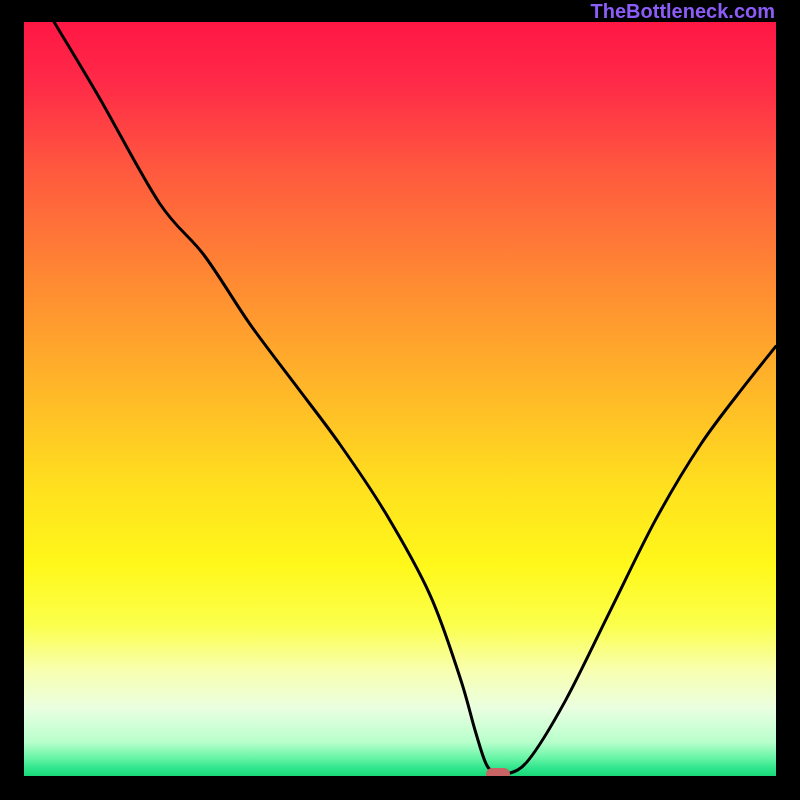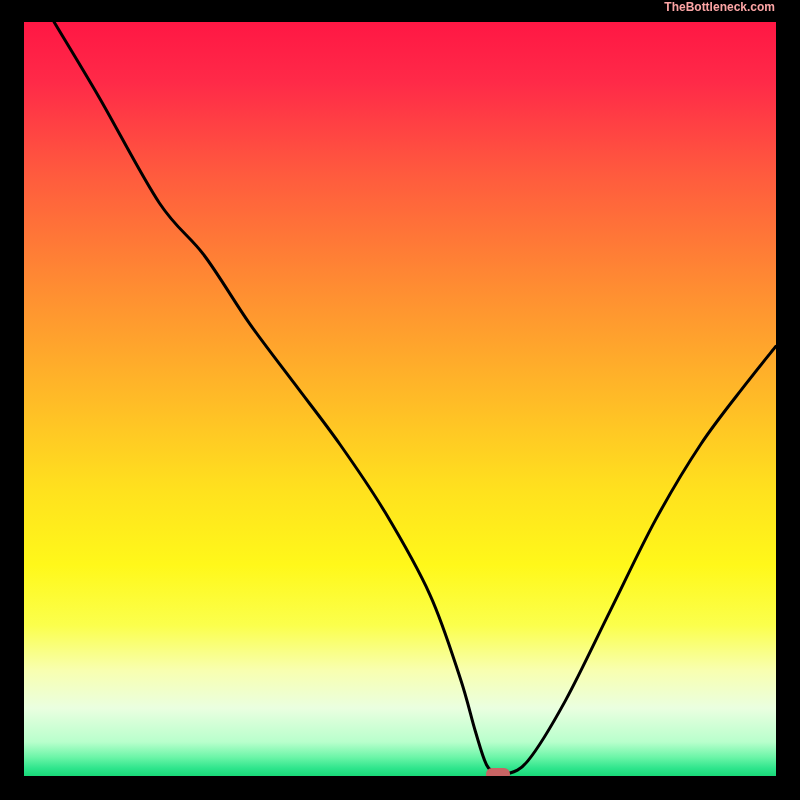--- a/index.html
+++ b/index.html
@@ -31,23 +31,23 @@
   }
   .curve-svg {
     position: absolute;
     inset: 0;
   }
   .watermark {
     position: absolute;
     top: 0px;
     right: 25px;
     font-family: Arial, Helvetica, sans-serif;
-    font-size: 12px;
+    font-size: 20px;
     font-weight: 600;
-    color: #fca5a5;
+    color: #8b5cf6;
     user-select: none;
   }
   .marker {
     position: absolute;
     width: 24px;
     height: 12px;
     border-radius: 6px;
     transform: translate(-50%, -50%);
   }
 </style>

